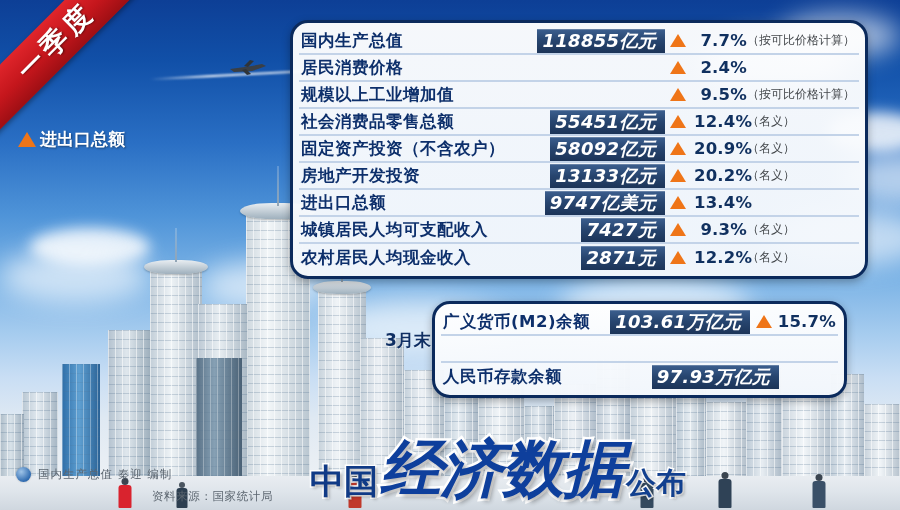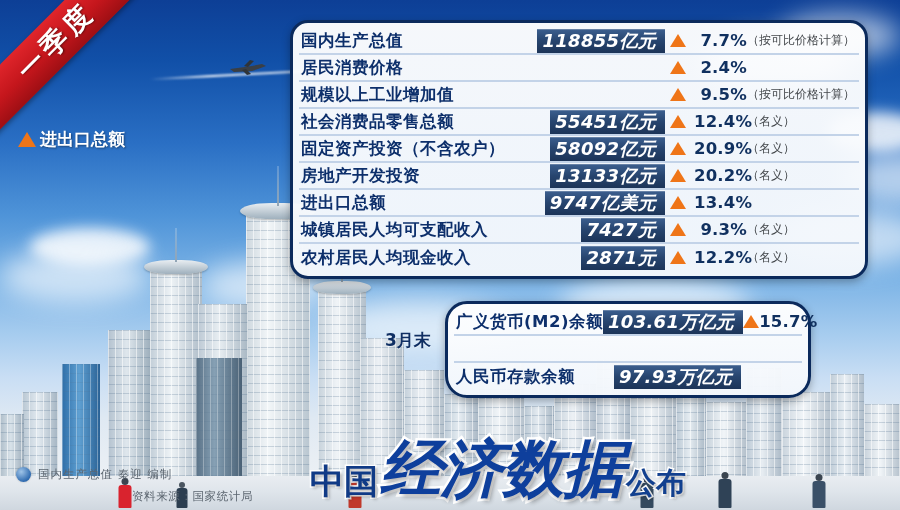--- a/index.html
+++ b/index.html
@@ -107,21 +107,21 @@
   
   .panel {
     position: absolute;
     background: linear-gradient(180deg, rgba(255,255,255,.96), rgba(243,247,252,.96));
     border: 3px solid #0b2a5c;
     border-radius: 18px;
     padding: 5px 6px;
     box-shadow: 0 3px 9px rgba(0,0,0,.30);
   }
   #panel-main { left: 290px; top: 20px; width: 578px; }
-  #panel-money { left: 445px; top: 301px; width: 366px; border-radius: 22px; }
+  #panel-money { left: 432px; top: 301px; width: 415px; }
 
   .row {
     display: flex;
     align-items: center;
     height: 27px;
     border-bottom: 2px solid #c3d3e8;
     padding: 0 2px;
   }
   .row:last-child { border-bottom: none; }
 
@@ -165,21 +165,21 @@
 
   
   #panel-main .c-label { width: 236px; display: flex; align-items: baseline; }
   #panel-main .c-val   { width: 128px; display: flex; justify-content: flex-end; }
   #panel-main .c-tri   { width: 26px; display: flex; justify-content: center; }
   #panel-main .c-pct   { width: 56px; text-align: right; padding-left: 3px; }
   #panel-main .c-note  { flex: 1; }
 
   
   #panel-money .c-label { width: 168px; }
-  #panel-money .c-val   { width: 168px; display: flex; }
+  #panel-money .c-val   { width: 168px; display: flex; justify-content: flex-end; }
   #panel-money .c-tri   { width: 30px; display: flex; justify-content: center; }
   #panel-money .c-pct   { flex: 1; }
 
   #month-label {
     position: absolute;
     left: 385px; top: 329px;
     color: #102f63;
     font-size: 17px;
     font-weight: bold;
     text-shadow: 0 1px 1px rgba(255,255,255,.6);
@@ -224,21 +224,21 @@
     display: flex; align-items: center; gap: 7px;
     color: #5c6670; font-size: 11.5px; letter-spacing: 1px;
     font-family: "DejaVu Sans", "Liberation Sans", sans-serif;
   }
   #logo-mark {
     width: 15px; height: 15px; border-radius: 50%;
     background: radial-gradient(circle at 35% 32%, #9fc4e8, #2f6bb0 70%, #1d4f8c);
     box-shadow: 0 0 2px rgba(0,0,0,.25);
   }
   #source {
-    position: absolute; left: 132px; bottom: 6px;
+    position: absolute; left: 152px; bottom: 6px;
     color: #5c6670; font-size: 11.5px; letter-spacing: .6px;
     font-family: "DejaVu Sans", "Liberation Sans", sans-serif;
   }
 
   
   .ped { position: absolute; bottom: 2px; }
   .ped .head { position:absolute; left:50%; transform:translateX(-50%); border-radius:50%; }
   .ped .body { position:absolute; left:50%; transform:translateX(-50%); border-radius:3px 3px 1px 1px; }
 </style>
 </head>

